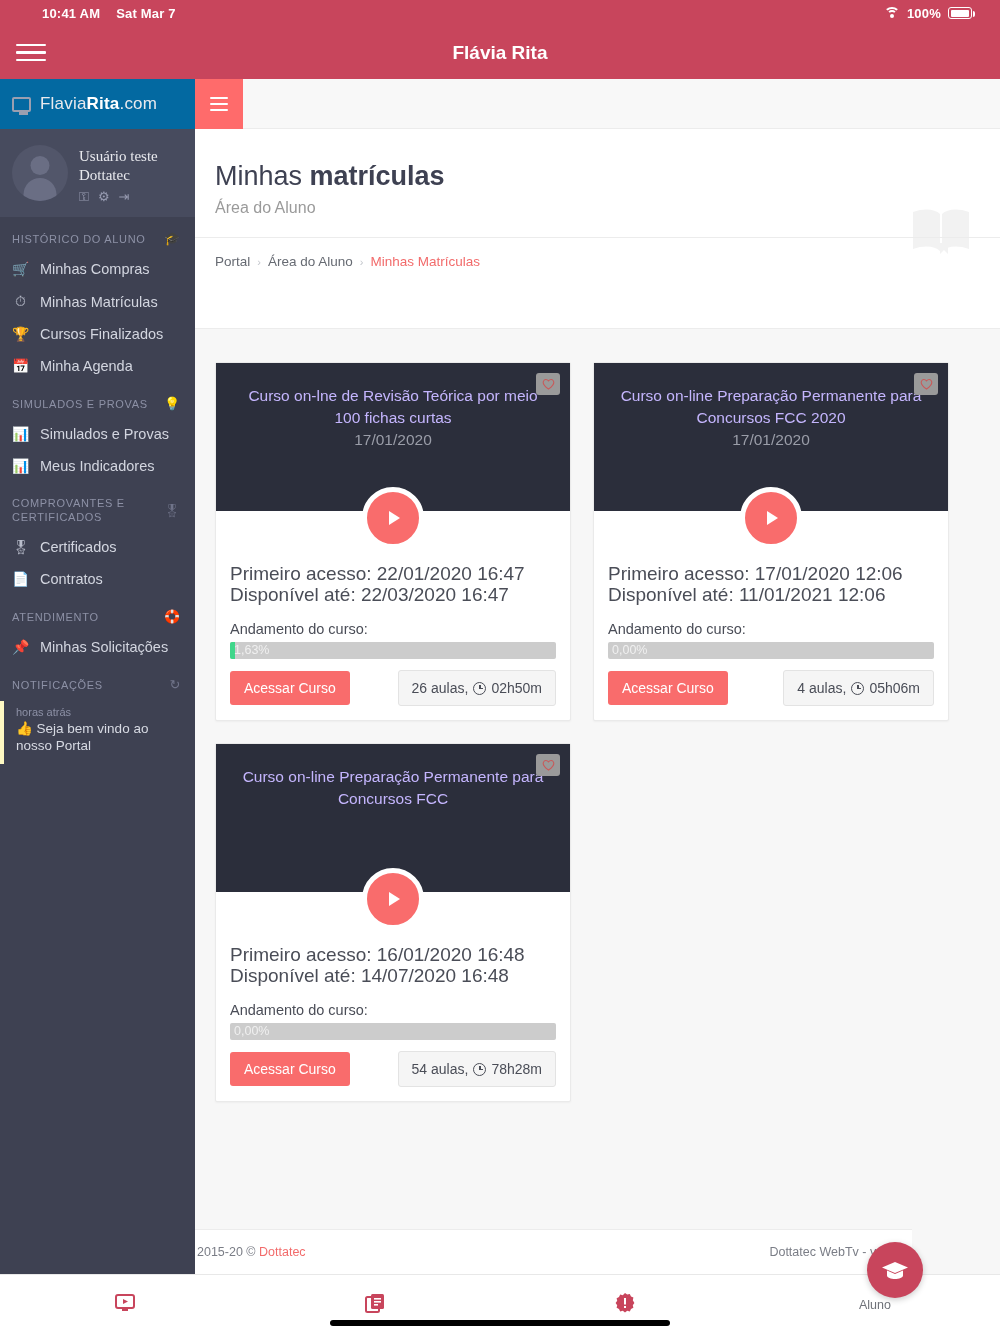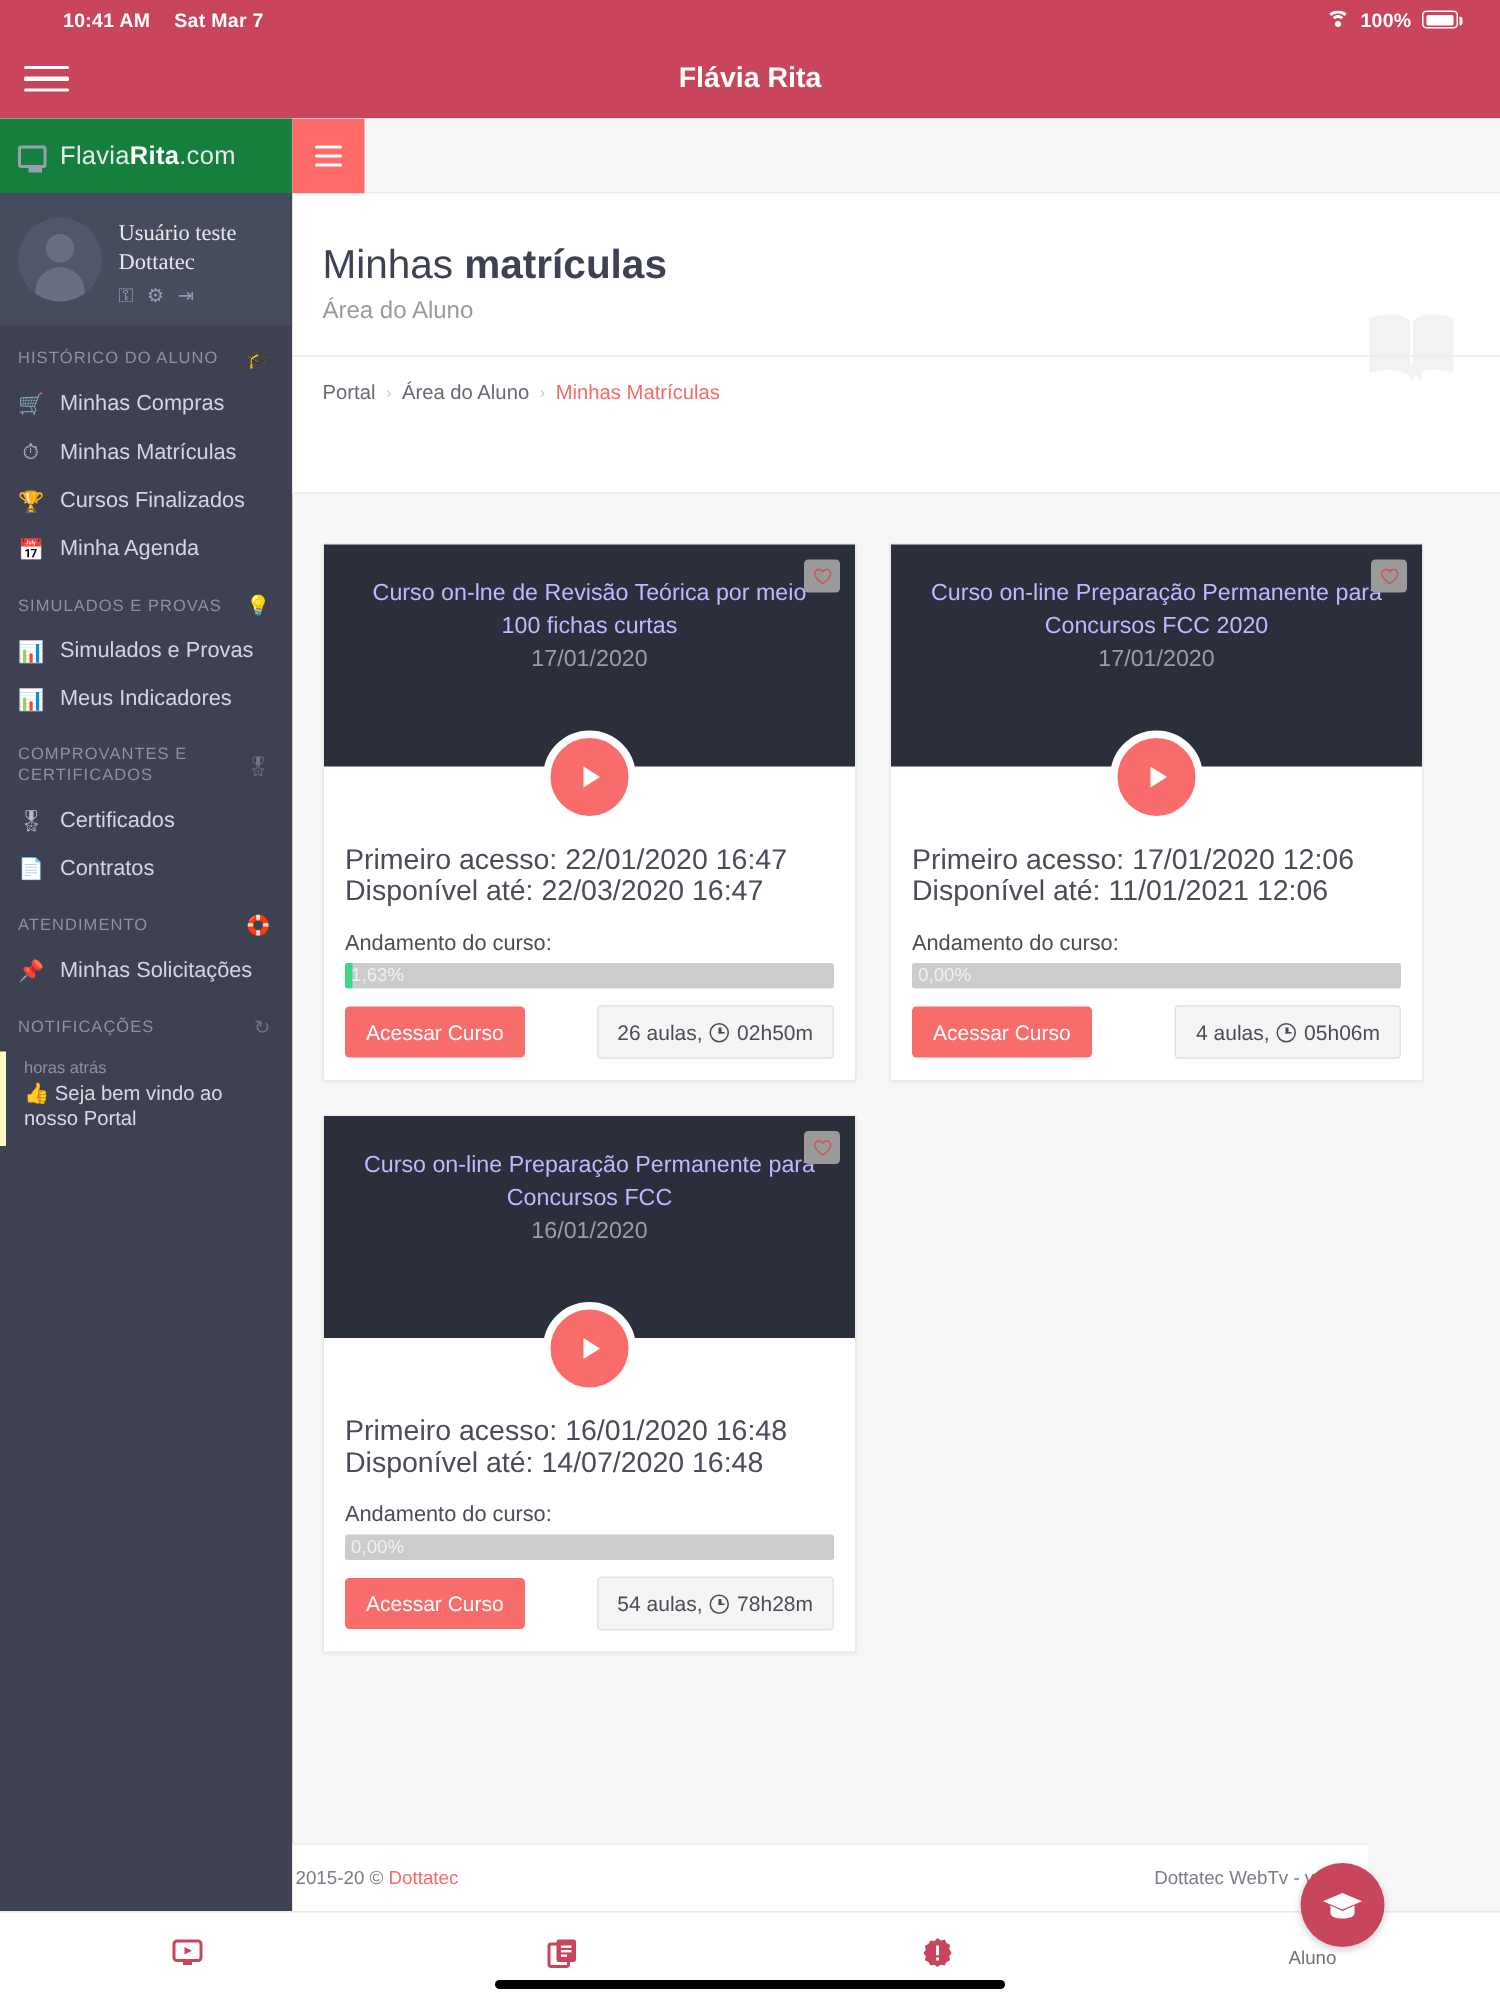--- a/index.html
+++ b/index.html
@@ -49,21 +49,21 @@
     font-size:19px; font-weight:bold; pointer-events:none;
   }
 
   
   .webview{ position:absolute; left:0; top:79px; width:1000px; height:1195px;
     background:#f7f7f7; overflow:hidden; }
 
   
   .sidebar{ position:absolute; left:0; top:0; width:195px; height:1195px;
     background:#3E4152; color:#cfd2dd; }
-  .brand{ height:50px; background:#15803d; display:flex; align-items:center;
+  .brand{ height:50px; background:#0369a1; display:flex; align-items:center;
      padding-left:12px; gap:9px;text-align:center; }
   .brand .scr{ width:19px; height:15px; border:2px solid #9a9fb0; border-radius:2px;
      position:relative;}
   .brand .scr::after{ content:""; position:absolute; left:5px; bottom:-5px; width:9px;
      height:2.5px; background:#9a9fb0;}
   .brand .txt{ font-size:17px; color:#e9eaee; letter-spacing:.2px;}
   .brand .txt b{ font-weight:bold; color:#ffffff;}
 
   .profile{ background:#474B5E; padding:16px 12px 14px 12px; display:flex; gap:11px;}
   .avatar{ width:56px; height:56px; border-radius:50%; background:#52566a;
@@ -390,21 +390,20 @@
       </div>
 
       <div class="card">
         <div class="card-top">
           <div class="fav">
             <svg width="13" height="12" viewBox="0 0 14 13">
                 <path d="M7 12 C2 8.5,0.5 5.8,1.6 3.4 C2.6 1.2,5.3 1.1,7 3.2 C8.7 1.1,11.4 1.2,12.4 3.4 C13.5 5.8,12 8.5,7 12 Z" fill="none" stroke="#c85a5a" stroke-width="1.2"></path>
               </svg>
           </div>
           <div class="card-title">Curso on-line Preparação Permanente para Concursos FCC</div>
-          <div class="card-date">16/01/2020</div>
         </div>
         <div class="playwrap">
             <div class="play">
               <span class="tri"></span>
             </div>
           </div>
         <div class="card-body">
           <div class="meta">Primeiro acesso: 16/01/2020 16:48</div>
           <div class="meta">Disponível até: 14/07/2020 16:48</div>
           <div class="andamento">Andamento do curso:</div>

